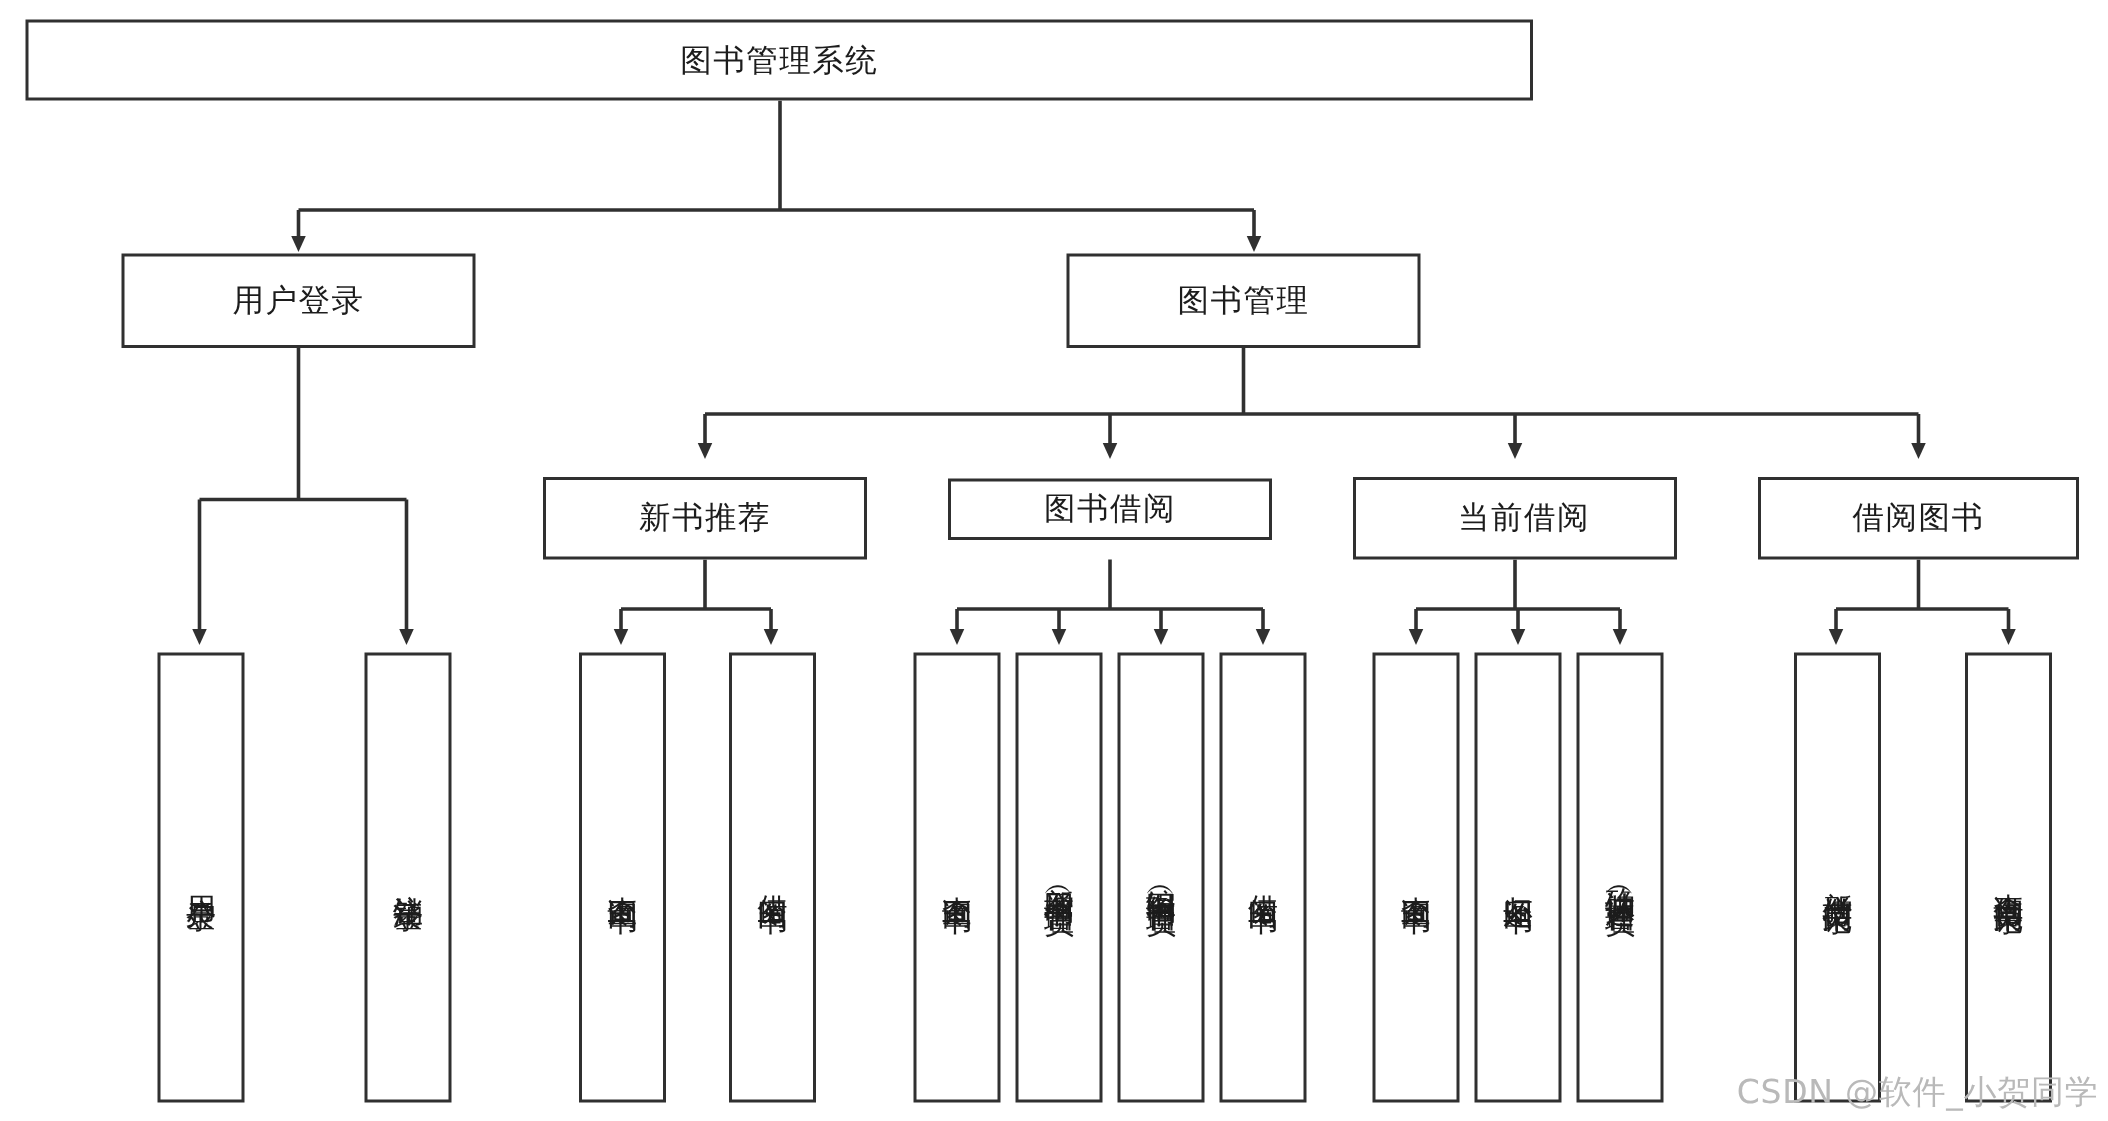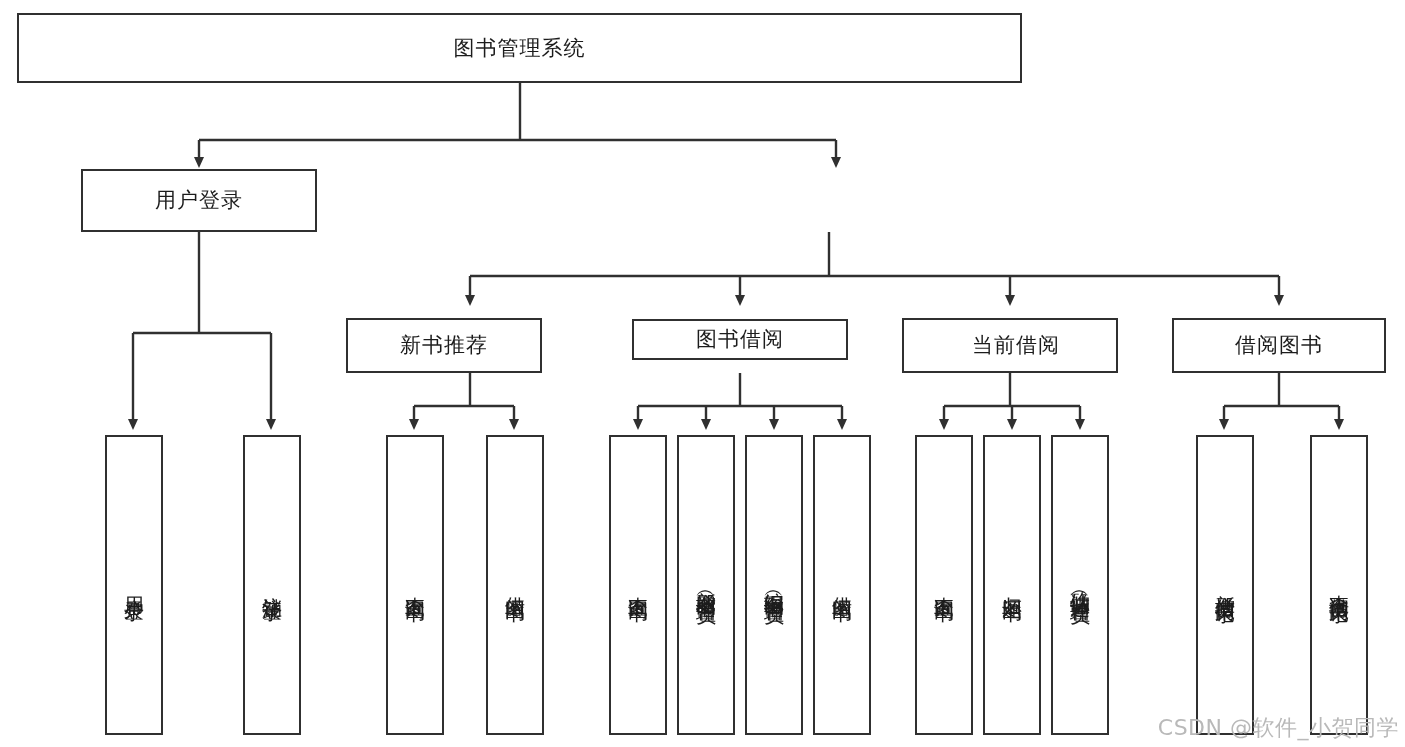--- a/index.html
+++ b/index.html
@@ -62,29 +62,32 @@
       <path d="M1012,406 L1012,420" marker-end="url(#ah)"></path>
       <path d="M1080,406 L1080,420" marker-end="url(#ah)"></path>
 
       <path d="M1279,373 L1279,406"></path>
       <path d="M1224,406 L1339,406"></path>
       <path d="M1224,406 L1224,420" marker-end="url(#ah)"></path>
       <path d="M1339,406 L1339,420" marker-end="url(#ah)"></path>
     </g>
   </svg>
 
-  <div class="box" style="left:17px;top:13px;width:1005px;height:70px;">
+  <div class="box" style="left:17px;top:13px;width:1005px;height:54px;">
     <span class="lbl">图书管理系统</span>
   </div>
 
   <div class="box" style="left:81px;top:169px;width:236px;height:63px;">
     <span class="lbl">用户登录</span>
   </div>
+  <div class="box" style="left:711px;top:169px;width:236px;height:63px;">
+    <span class="lbl">图书管理</span>
+  </div>
 
-  <div class="box" style="left:346px;top:318px;width:196px;height:55px;">
+  <div class="box" style="left:362px;top:318px;width:216px;height:55px;">
     <span class="lbl">新书推荐</span>
   </div>
   <div class="box" style="left:632px;top:319px;width:216px;height:41px;">
     <span class="lbl">图书借阅</span>
   </div>
   <div class="box" style="left:902px;top:318px;width:216px;height:55px;padding-left:12px;">
     <span class="lbl">当前借阅</span>
   </div>
   <div class="box" style="left:1172px;top:318px;width:214px;height:55px;">
     <span class="lbl">借阅图书</span>

